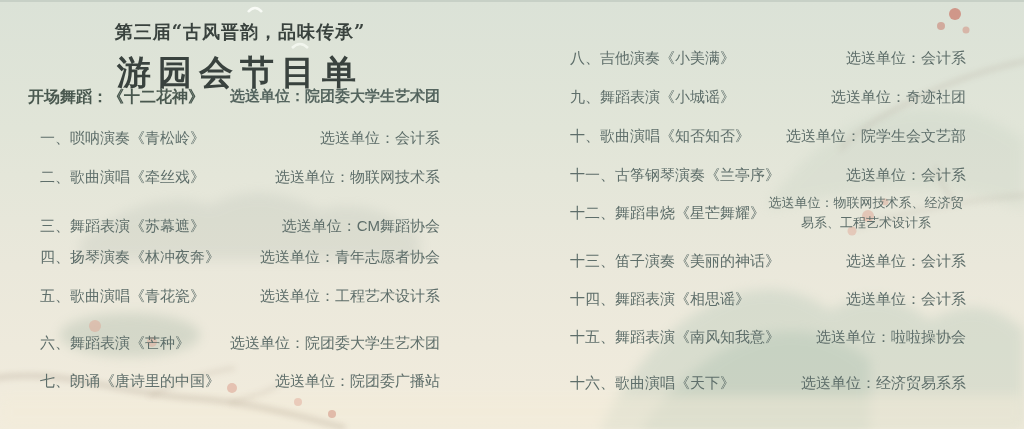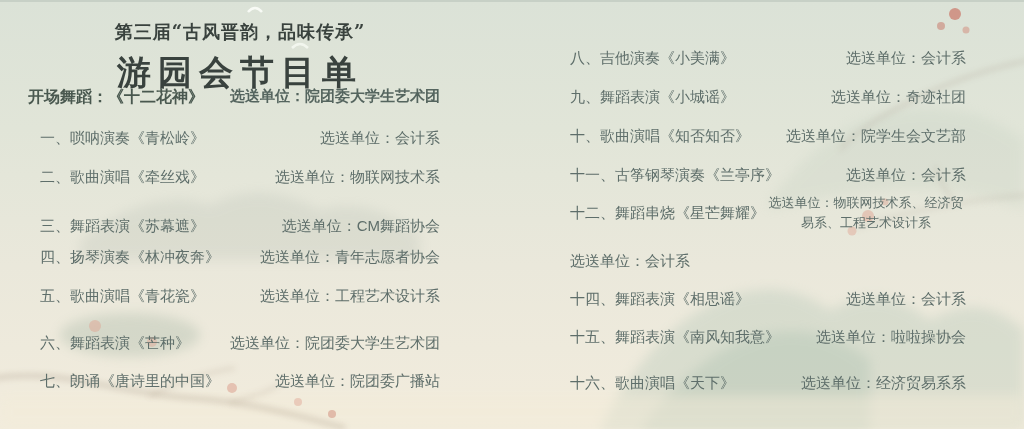--- a/index.html
+++ b/index.html
@@ -135,20 +135,21 @@
 </div>
 <div class="row col-r" style="top:165px">
   <span class="label">十一、古筝钢琴演奏《兰亭序》</span>
   <span class="unit">选送单位：会计系</span>
 </div>
 <div class="row col-r multi-unit" style="top:193px;min-height:38px">
   <span class="label">十二、舞蹈串烧《星芒舞耀》</span>
   <span class="unit">选送单位：物联网技术系、经济贸易系、工程艺术设计系</span>
 </div>
 <div class="row col-r" style="top:251px">
+  <span class="label">十三、笛子演奏《美丽的神话》</span>
   <span class="unit">选送单位：会计系</span>
 </div>
 <div class="row col-r" style="top:289px">
   <span class="label">十四、舞蹈表演《相思谣》</span>
   <span class="unit">选送单位：会计系</span>
 </div>
 <div class="row col-r" style="top:327px">
   <span class="label">十五、舞蹈表演《南风知我意》</span>
   <span class="unit">选送单位：啦啦操协会</span>
 </div>

